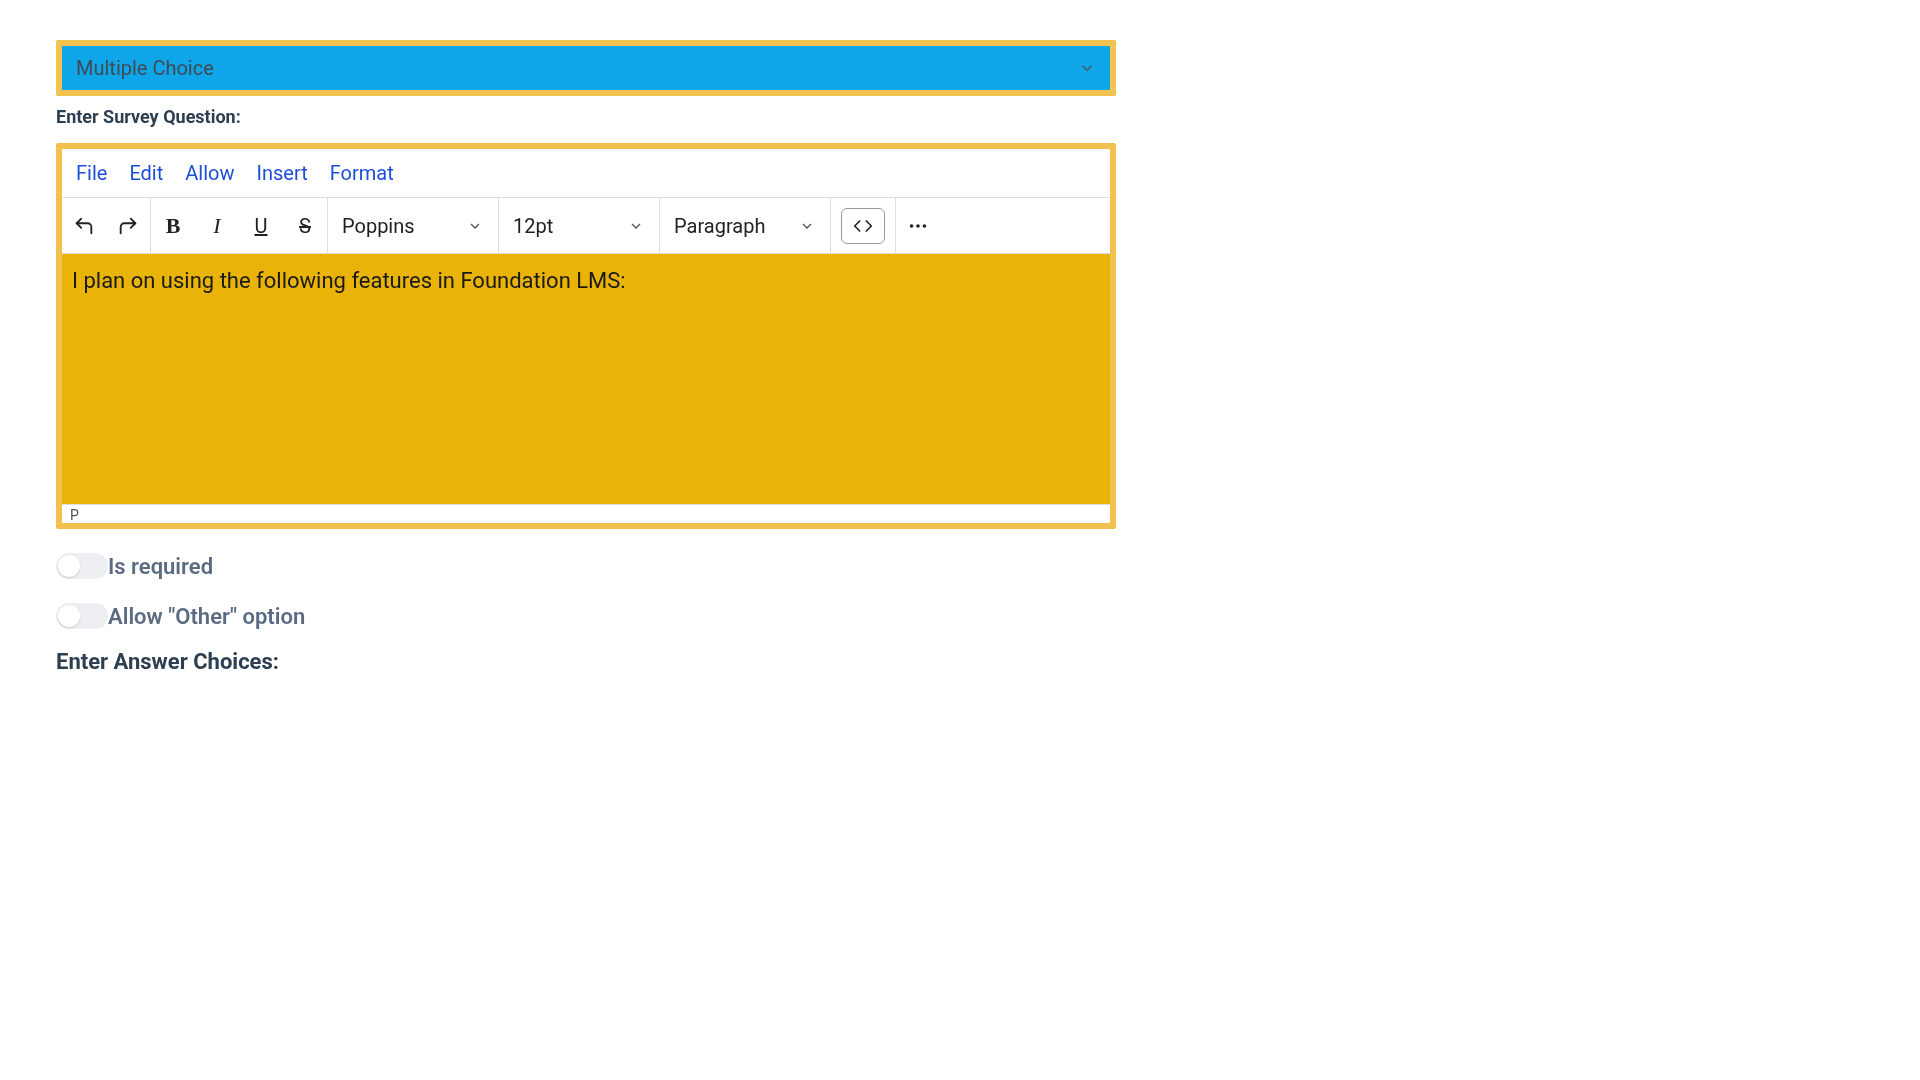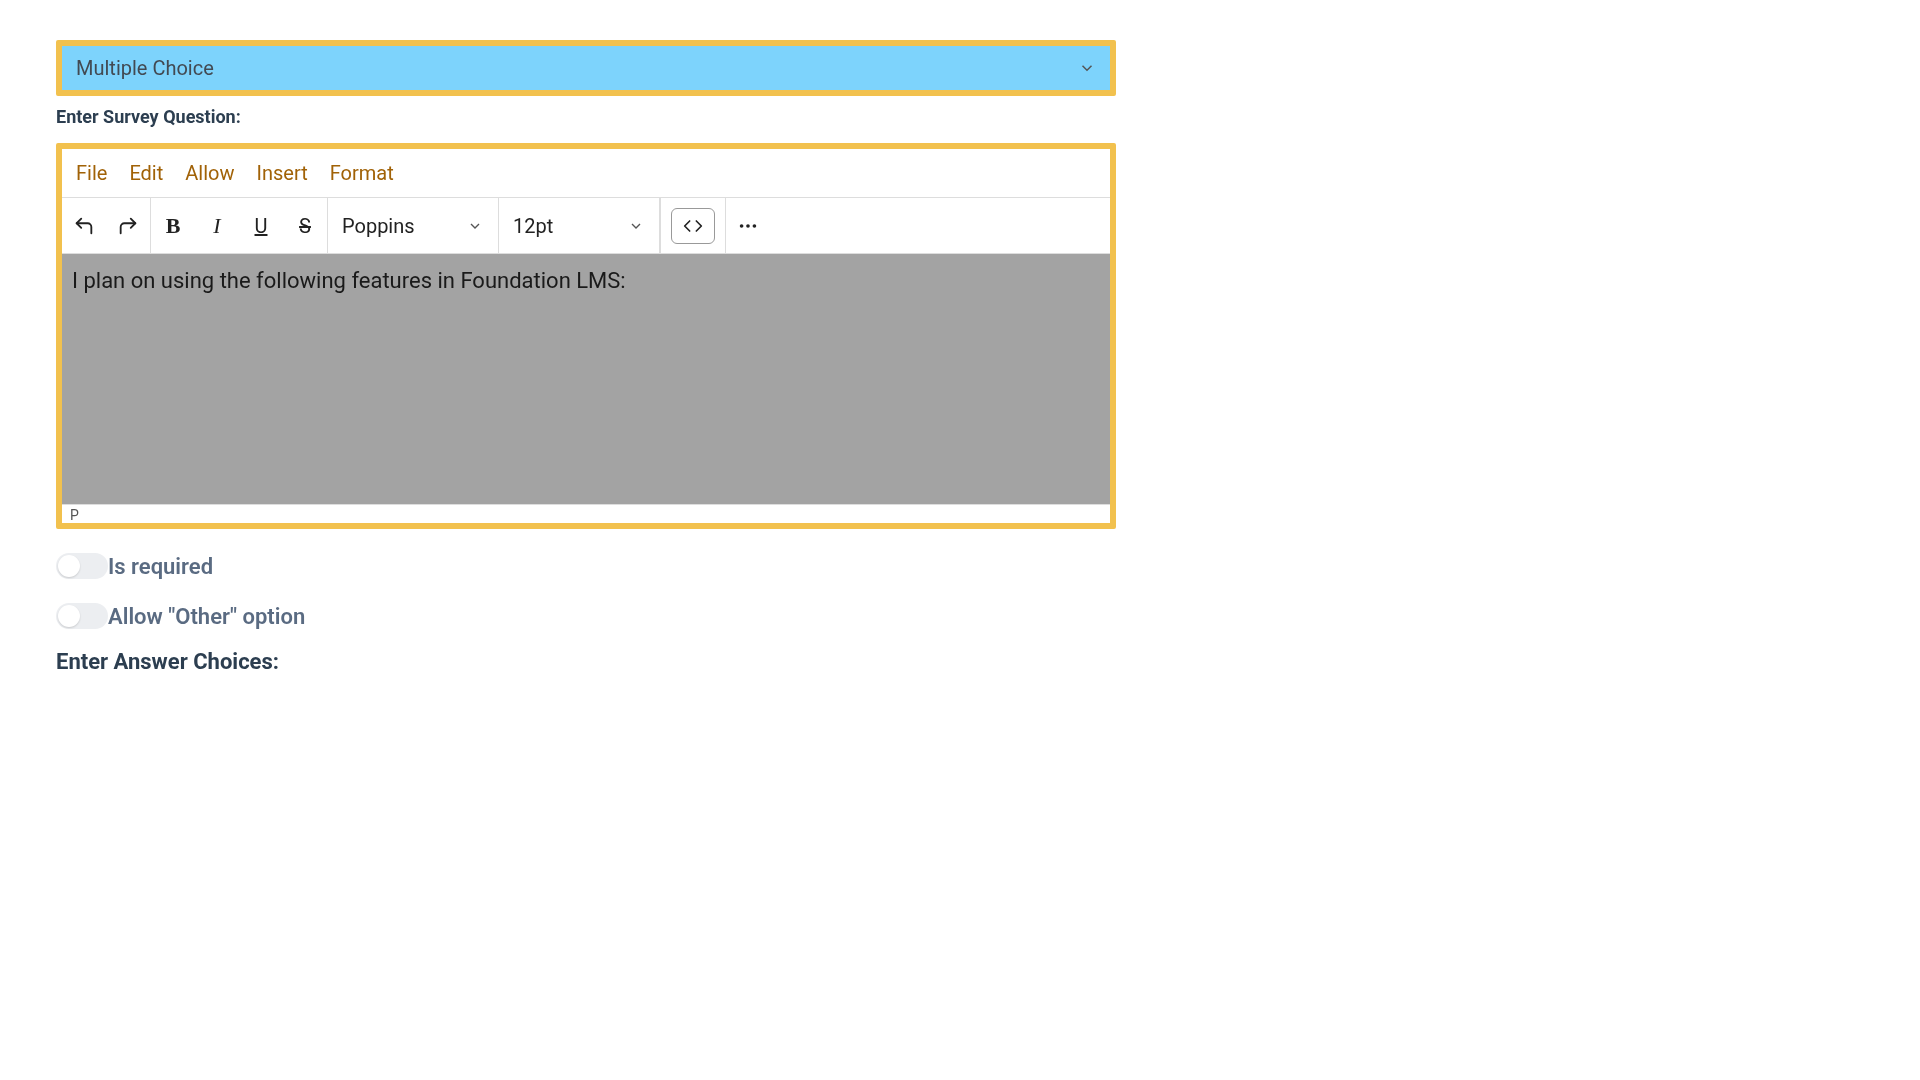--- a/index.html
+++ b/index.html
@@ -23,36 +23,36 @@
     padding: 0;
     margin-bottom: 10px;
   }
   .select-inner {
     display: flex;
     align-items: center;
     justify-content: space-between;
     padding: 10px 14px;
     font-size: 20px;
     color: #424a53;
-    background: #7dd3fc;
+    background: #0ea5e9;
     cursor: pointer;
   }
   .chev {
     width: 18px; height: 18px;
     display: flex; align-items: center; justify-content: center;
   }
   .editor-box {
     margin-top: 16px;
   }
   .menubar {
     display: flex;
     gap: 22px;
     padding: 12px 14px;
     font-size: 20px;
-    color: #a16207;
+    color: #1d4ed8;
     border-bottom: 1px solid #ddd;
   }
   .menubar span { cursor: pointer; }
   .toolbar {
     display: flex;
     align-items: center;
     border-bottom: 1px solid #ddd;
     height: 56px;
   }
   .tool-group {
@@ -99,21 +99,21 @@
     border-radius: 6px;
     margin: 0 10px;
     display: flex; align-items: center; justify-content: center;
     cursor: pointer;
   }
   .editor-content {
     min-height: 250px;
     padding: 14px 10px;
     font-size: 22px;
     color: #1a1a1a;
-    background: #a3a3a3;
+    background: #eab308;
   }
   .editor-footer {
     border-top: 1px solid #ddd;
     padding: 2px 8px 0 8px;
     font-size: 14px;
     color: #555;
   }
   .toggle-row {
     display: flex;
     align-items: center;
@@ -211,20 +211,28 @@
       <div class="sep"></div>
       <div class="dropdown dd-size">
         <span>12pt</span>
         <span class="chev">
           <svg viewBox="0 0 24 24" width="16" height="16" fill="none" stroke="#555" stroke-width="2">
               <polyline points="6 9 12 15 18 9"></polyline>
             </svg>
         </span>
       </div>
       <div class="sep"></div>
+      <div class="dropdown dd-block">
+        <span>Paragraph</span>
+        <span class="chev">
+          <svg viewBox="0 0 24 24" width="16" height="16" fill="none" stroke="#555" stroke-width="2">
+              <polyline points="6 9 12 15 18 9"></polyline>
+            </svg>
+        </span>
+      </div>
       <div class="sep"></div>
       <div class="tool-group">
         <div class="code-btn">
           <svg viewBox="0 0 24 24" width="20" height="20" fill="none" stroke="#222" stroke-width="2" stroke-linecap="round" stroke-linejoin="round">
               <polyline points="16 18 22 12 16 6"></polyline>
               <polyline points="8 6 2 12 8 18"></polyline>
             </svg>
         </div>
       </div>
       <div class="sep"></div>

